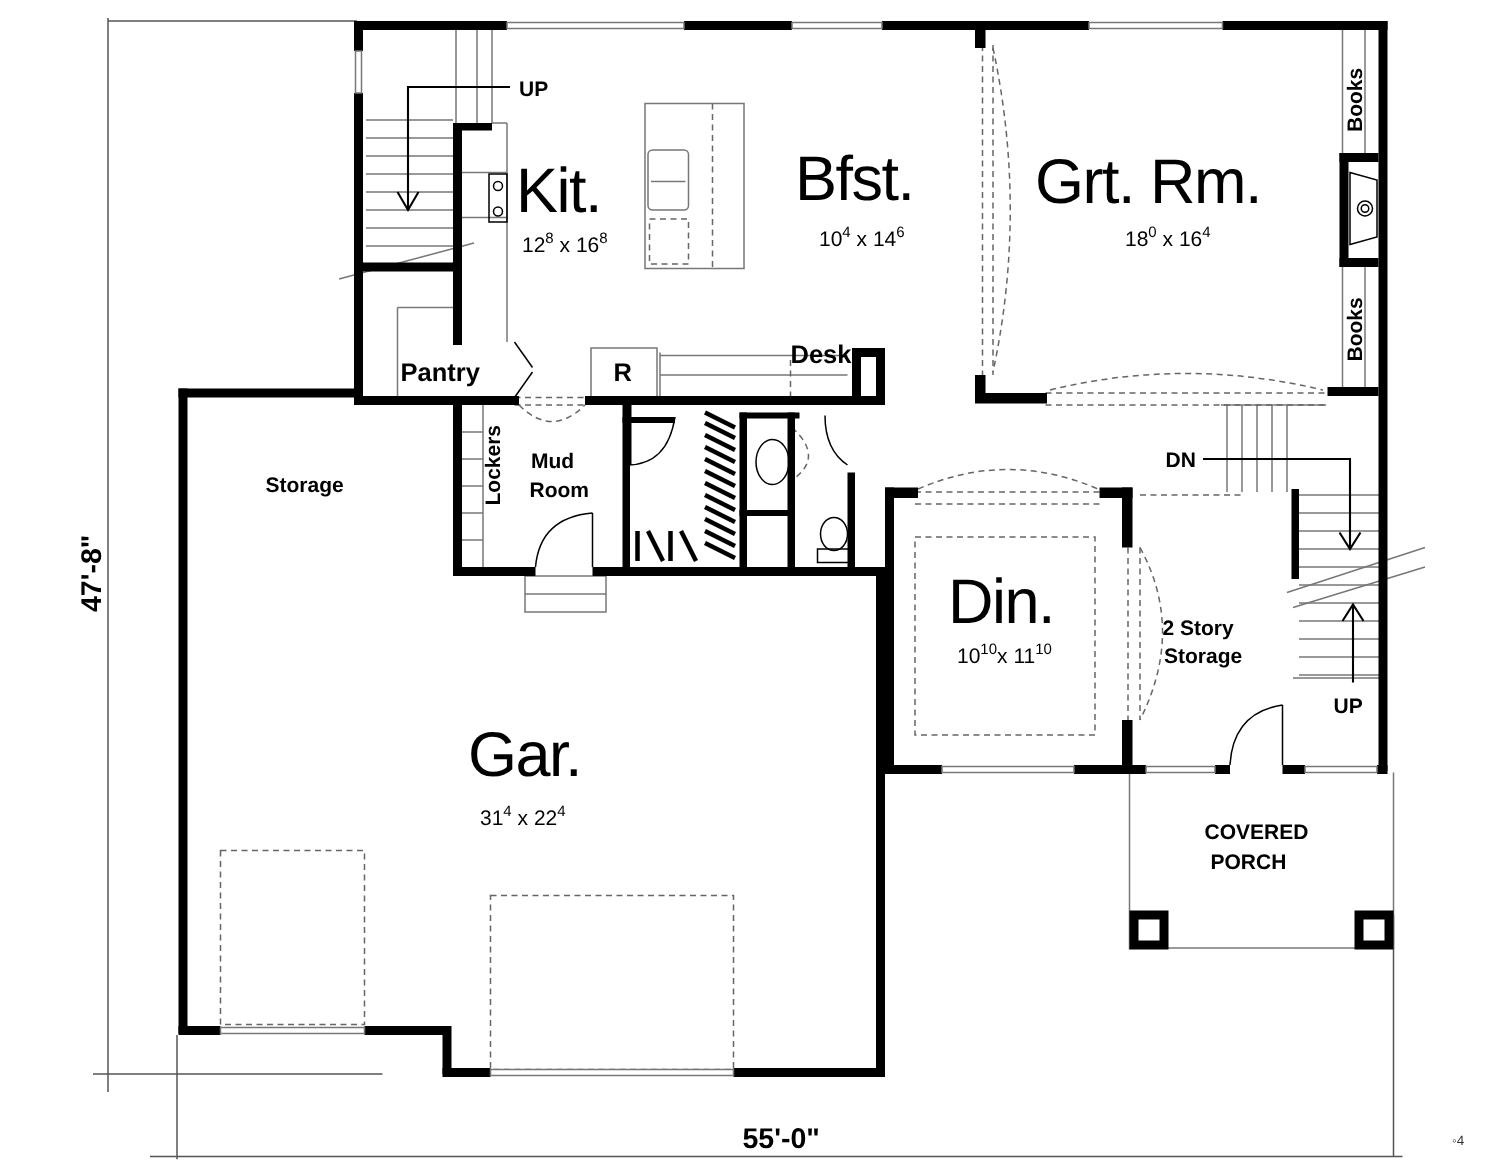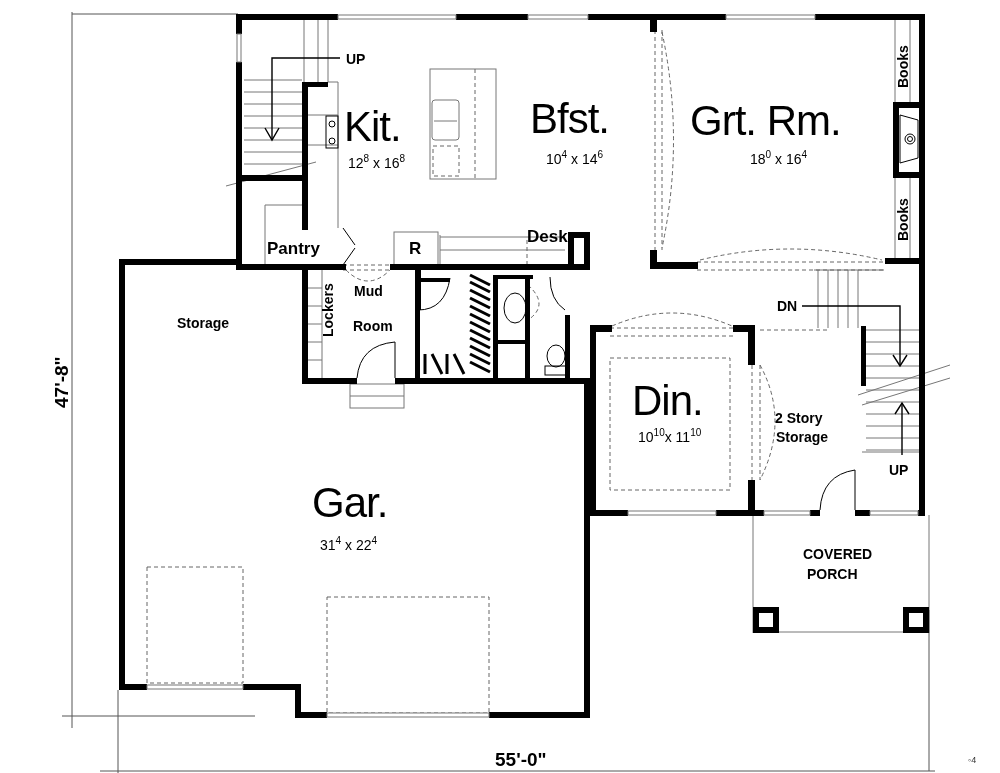--- a/index.html
+++ b/index.html
@@ -286,21 +286,21 @@
 
 <div class="lbl big" style="left:312px; top:482px;">Gar.</div>
 <div class="lbl dim" style="left:320px; top:538px;">
   <span>31</span><sup>4</sup><span> </span><span>x</span><span> </span><span>22</span><sup>4</sup>
 </div>
 
 <div class="lbl med" style="left:267px; top:240px;">Pantry</div>
 <div class="lbl med" style="left:409px; top:240px;">R</div>
 <div class="lbl med" style="left:527px; top:228px;">Desk</div>
 <div class="lbl sm vert" style="left:321px; top:337px;">Lockers</div>
-<div class="lbl sm" style="left:354px; top:284px;">Mud</div>
+<div class="lbl sm" style="left:354px; top:300px;">Mud</div>
 <div class="lbl sm" style="left:353px; top:319px;text-align:center;">Room</div>
 <div class="lbl sm" style="left:177px; top:316px;">Storage</div>
 <div class="lbl sm vert" style="left:896px; top:88px;">Books</div>
 <div class="lbl sm vert" style="left:896px; top:241px;">Books</div>
 <div class="lbl sm" style="left:346px; top:52px;">UP</div>
 <div class="lbl sm" style="left:777px; top:299px;text-align:right;">DN</div>
 <div class="lbl sm" style="left:889px; top:463px;">UP</div>
 <div class="lbl sm" style="left:775px; top:411px;">2 Story</div>
 <div class="lbl sm" style="left:776px; top:430px;">Storage</div>
 <div class="lbl sm" style="left:803px; top:547px;">COVERED</div>

